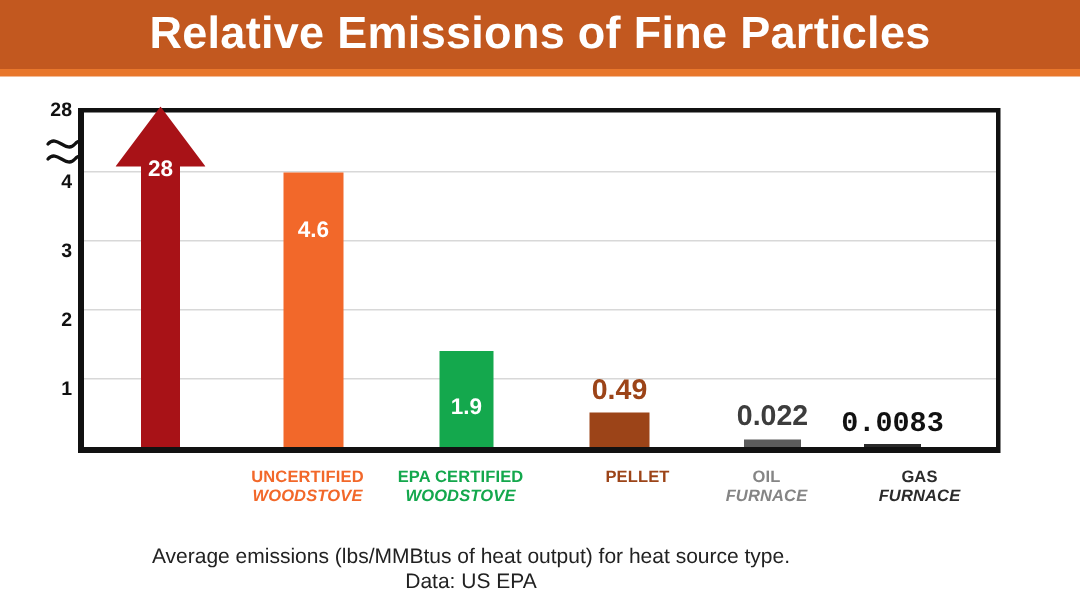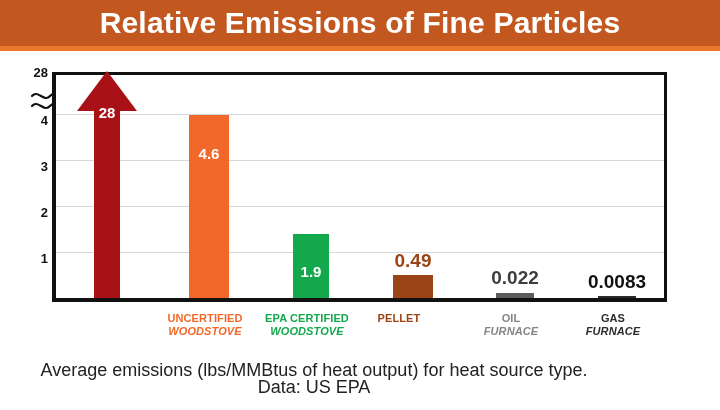--- a/index.html
+++ b/index.html
@@ -151,21 +151,21 @@
   }
   .cat-label .l2 { display: block; font-style: italic; }
 
   
   #caption {
     position: absolute;
     left: 0;
     top: 362px;
     width: 628px;
     text-align: center;
-    font-size: 18px;
+    font-size: 14px;
     color: #222222;
     line-height: 17px;
   }
 </style>
 </head>
 <body>
 
 <div id="page">
 
   <div id="header-band"></div>
@@ -213,38 +213,38 @@
       <div class="bar-slot" style="left:306px; width:102px; height:227px;">
         <div class="bar-rect" style="width:40px; height:23px; background:#9c4418;"></div>
         <div class="bar-value-above" style="bottom:26px; color:#9c4418;">0.49</div>
       </div>
 
       <div class="bar-slot" style="left:408px; width:102px; height:227px;">
         <div class="bar-rect" style="width:38px; height:5px; background:#5c5c5c;"></div>
         <div class="bar-value-above" style="bottom:9px; color:#3d3d3d;">0.022</div>
       </div>
 
-      <div class="bar-slot" style="left:510px; width:102px; height:227px;">
+      <div class="bar-slot" style="left:488px; width:102px; height:227px;font-family:Liberation Mono, monospace;">
         <div class="bar-rect" style="width:38px; height:2px; background:#2b2b2b;"></div>
         <div class="bar-value-above" style="bottom:5px; color:#111111;">0.0083</div>
       </div>
 
     </div>
   </div>
 
   <div id="cat-labels">
     <div class="cat-label" style="left:102px; width:102px; color:#f2682a;">
       <span>UNCERTIFIED</span>
       <span class="l2">WOODSTOVE</span>
     </div>
     <div class="cat-label" style="left:204px; width:102px; color:#14a84d;">
       <span>EPA CERTIFIED</span>
       <span class="l2">WOODSTOVE</span>
     </div>
-    <div class="cat-label" style="left:296px; width:102px; color:#9c4418;">
+    <div class="cat-label" style="left:322px; width:102px; color:#9c4418;">
       <span>PELLET</span>
     </div>
     <div class="cat-label" style="left:408px; width:102px; color:#858585;">
       <span>OIL</span>
       <span class="l2">FURNACE</span>
     </div>
     <div class="cat-label" style="left:510px; width:102px; color:#2b2b2b;">
       <span>GAS</span>
       <span class="l2">FURNACE</span>
     </div>

